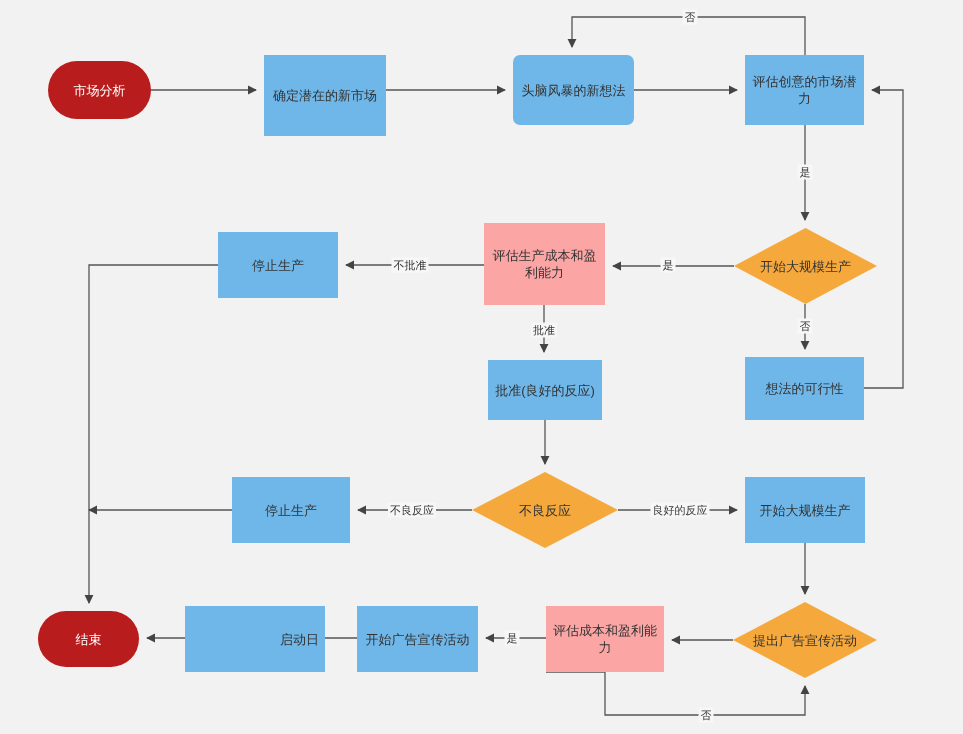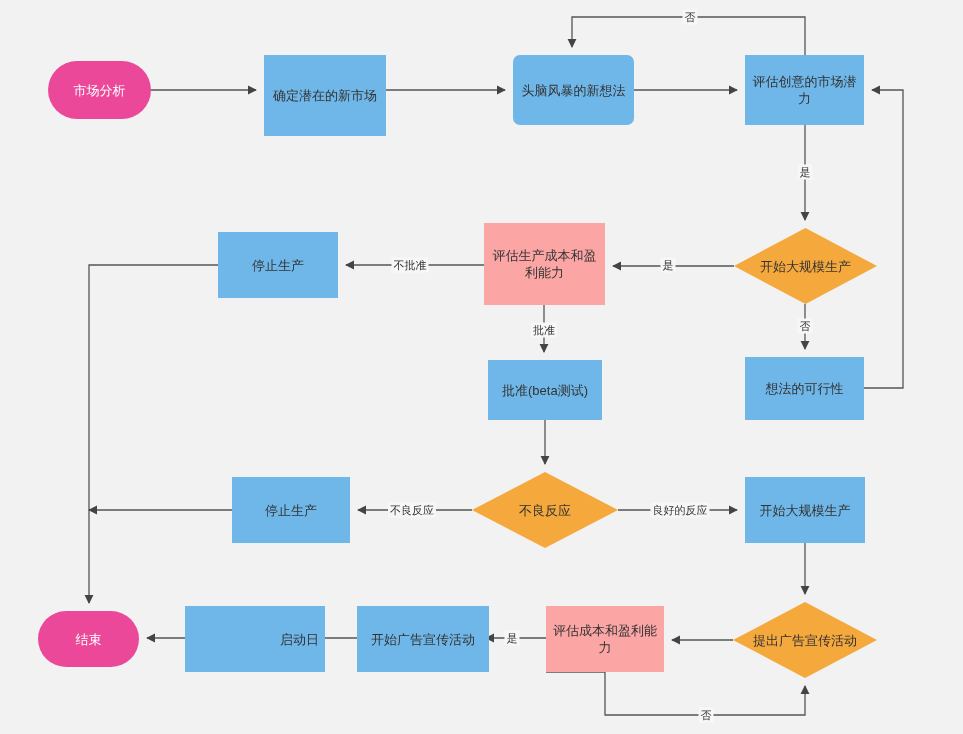--- a/index.html
+++ b/index.html
@@ -14,21 +14,21 @@
   #canvas{position:absolute;left:0;top:0;width:963px;height:734px;}
   svg.edges{position:absolute;left:0;top:0;width:963px;height:734px;}
 
   .node{position:absolute;box-sizing:border-box;display:flex;align-items:center;justify-content:center;text-align:center;}
   .node .label{
     font-size:13px;line-height:17px;color:#333;padding:0 6px;
     white-space:pre-wrap;word-break:break-all;
   }
   .node.process{background:#6FB7E9;}
   .node.process2{background:#fca5a5;}
-  .node.terminal{background:#ec4899;border-radius:999px;}
+  .node.terminal{background:#b91c1c;border-radius:999px;}
   .node.terminal .label{color:#ffffff;}
   .node.decision{background:transparent;}
   .node.decision .dshape{
     position:absolute;left:0;top:0;width:100%;height:100%;
     background:#F5A83C;
     clip-path:polygon(50% 0,100% 50%,50% 100%,0 50%);
   }
   .node.decision .label{position:relative;z-index:2;}
 
   .edgelabel{
@@ -94,40 +94,40 @@
       <div class="node process" style="left: 745px; top: 357px; width: 119px; height: 63px;">
         <div class="label">想法的可行性</div>
       </div>
       <div class="node process2" style="left: 484px; top: 223px; width: 121px; height: 82px;">
         <div class="label">评估生产成本和盈利能力</div>
       </div>
       <div class="node process" style="left: 218px; top: 232px; width: 120px; height: 66px;">
         <div class="label">停止生产</div>
       </div>
       <div class="node process" style="left: 488px; top: 360px; width: 114px; height: 60px;">
-        <div class="label">批准(beta测试)</div>
+        <div class="label">批准(良好的反应)</div>
       </div>
       <div class="node decision" style="left: 472px; top: 472px; width: 146px; height: 76px;">
         <div class="dshape"></div>
         <div class="label">不良反应</div>
       </div>
       <div class="node process" style="left: 232px; top: 477px; width: 118px; height: 66px;">
         <div class="label">停止生产</div>
       </div>
       <div class="node process" style="left: 745px; top: 477px; width: 120px; height: 66px;">
         <div class="label">开始大规模生产</div>
       </div>
       <div class="node decision" style="left: 733px; top: 602px; width: 144px; height: 76px;">
         <div class="dshape"></div>
         <div class="label">提出广告宣传活动</div>
       </div>
       <div class="node process2" style="left: 546px; top: 606px; width: 118px; height: 66px;">
         <div class="label">评估成本和盈利能力</div>
       </div>
-      <div class="node process" style="left: 357px; top: 606px; width: 132px; height: 66px;">
+      <div class="node process" style="left: 357px; top: 606px; width: 121px; height: 66px;">
         <div class="label">开始广告宣传活动</div>
       </div>
       <div class="node process" style="left: 185px; top: 606px; width: 140px; height: 66px; justify-content: flex-end;">
         <div class="label">启动日</div>
       </div>
       <div class="node terminal" style="left: 38px; top: 611px; width: 101px; height: 56px;">
         <div class="label">结束</div>
       </div>
     </div>
   <div id="labels-layer">

